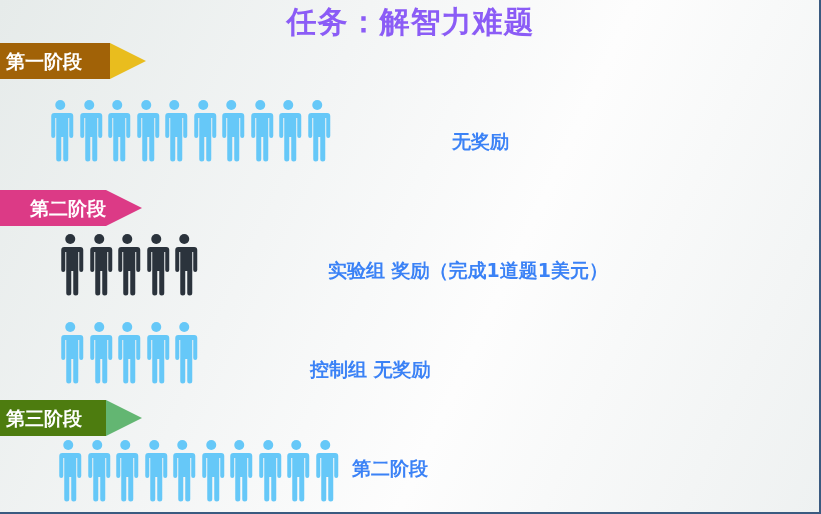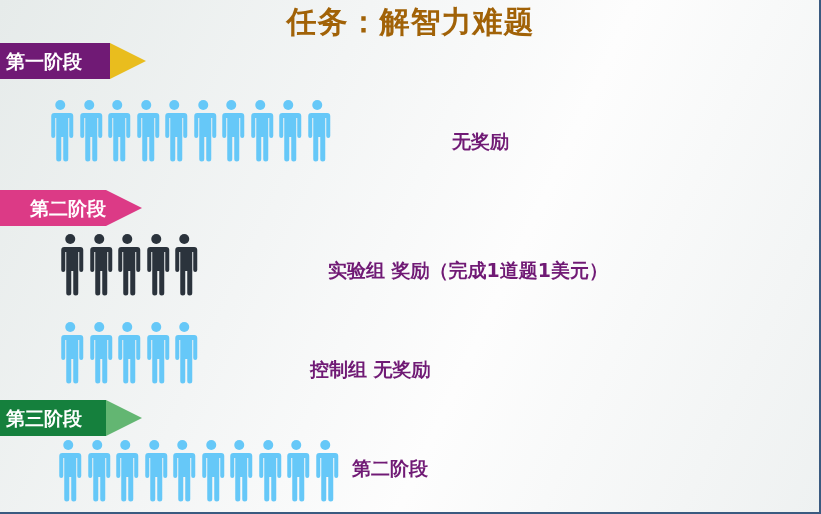--- a/index.html
+++ b/index.html
@@ -8,45 +8,45 @@
       background: linear-gradient(115deg, #e6ebea 0%, #f3f5f5 35%, #fdfdfd 60%, #eef1f1 100%);
       font-family: "DejaVu Sans", "Liberation Sans", sans-serif;
     }
     .frame {
       position: absolute; left: 0; top: 0; width: 821px; height: 514px;
       box-sizing: border-box; border-right: 2px solid #3a5a80; border-bottom: 2px solid #3a5a80;
       pointer-events: none;
     }
     .title {
       position: absolute; left: 0; right: 0; top: 2px; text-align: center;
-      font-size: 30px; font-weight: bold; color: #a16207; letter-spacing: 1px;
+      font-size: 30px; font-weight: bold; color: #8b5cf6; letter-spacing: 1px;
     }
     .stage {
       position: absolute; left: 0; height: 36px; color: #fff;
       font-size: 19px; font-weight: bold; line-height: 36px; padding-left: 6px;
       box-sizing: border-box;
     }
     .stage::after {
       content: ""; position: absolute; right: -36px; top: 0;
       border-top: 18px solid transparent; border-bottom: 18px solid transparent;
       border-left: 36px solid var(--c);
     }
     .people { position: absolute; display: flex; }
     .person { width: 28.5px; height: 62px; display: block; }
     .person svg { width: 100%; height: 100%; display: block; }
     .text {
-      position: absolute; font-size: 19px; font-weight: bold; color: #701a75; line-height: 26px;
+      position: absolute; font-size: 19px; font-weight: bold; color: #3b82f6; line-height: 26px;
     }
   </style>
 </head>
 <body>
 
 <div class="title">任务：解智力难题</div>
 
-<div class="stage" style="top:43px;width:110px;background:#701a75;--c:#e9bd1e;">
+<div class="stage" style="top:43px;width:110px;background:#a16207;--c:#e9bd1e;">
   <span>第一阶段</span>
 </div>
 <div class="people" id="g0" style="left:46px;top:100px;">
     <span class="person">
       <svg viewBox="0 0 28 62">
         <circle cx="14" cy="5" r="5" fill="#66c8f8"></circle>
         <path d="M4 13 h20 a3 3 0 0 1 3 3 v20 a2 2 0 0 1 -4 0 v-18 h-1 v41 a2.5 2.5 0 0 1 -5 0 v-22 h-2 v22 a2.5 2.5 0 0 1 -5 0 v-41 h-1 v18 a2 2 0 0 1 -4 0 v-20 a3 3 0 0 1 3 -3z" fill="#66c8f8"></path>
       </svg>
     </span>
     <span class="person">
@@ -170,21 +170,21 @@
     </span>
     <span class="person">
       <svg viewBox="0 0 28 62">
         <circle cx="14" cy="5" r="5" fill="#66c8f8"></circle>
         <path d="M4 13 h20 a3 3 0 0 1 3 3 v20 a2 2 0 0 1 -4 0 v-18 h-1 v41 a2.5 2.5 0 0 1 -5 0 v-22 h-2 v22 a2.5 2.5 0 0 1 -5 0 v-41 h-1 v18 a2 2 0 0 1 -4 0 v-20 a3 3 0 0 1 3 -3z" fill="#66c8f8"></path>
       </svg>
     </span>
   </div>
 <div class="text" style="left:310px;top:356px;">控制组  无奖励</div>
 
-<div class="stage" style="top:400px;width:106px;background:#15803d;--c:#63b672;">
+<div class="stage" style="top:400px;width:106px;background:#4d7c0f;--c:#63b672;">
   <span>第三阶段</span>
 </div>
 <div class="people" id="g3" style="left:54px;top:440px;">
     <span class="person">
       <svg viewBox="0 0 28 62">
         <circle cx="14" cy="5" r="5" fill="#66c8f8"></circle>
         <path d="M4 13 h20 a3 3 0 0 1 3 3 v20 a2 2 0 0 1 -4 0 v-18 h-1 v41 a2.5 2.5 0 0 1 -5 0 v-22 h-2 v22 a2.5 2.5 0 0 1 -5 0 v-41 h-1 v18 a2 2 0 0 1 -4 0 v-20 a3 3 0 0 1 3 -3z" fill="#66c8f8"></path>
       </svg>
     </span>
     <span class="person">

